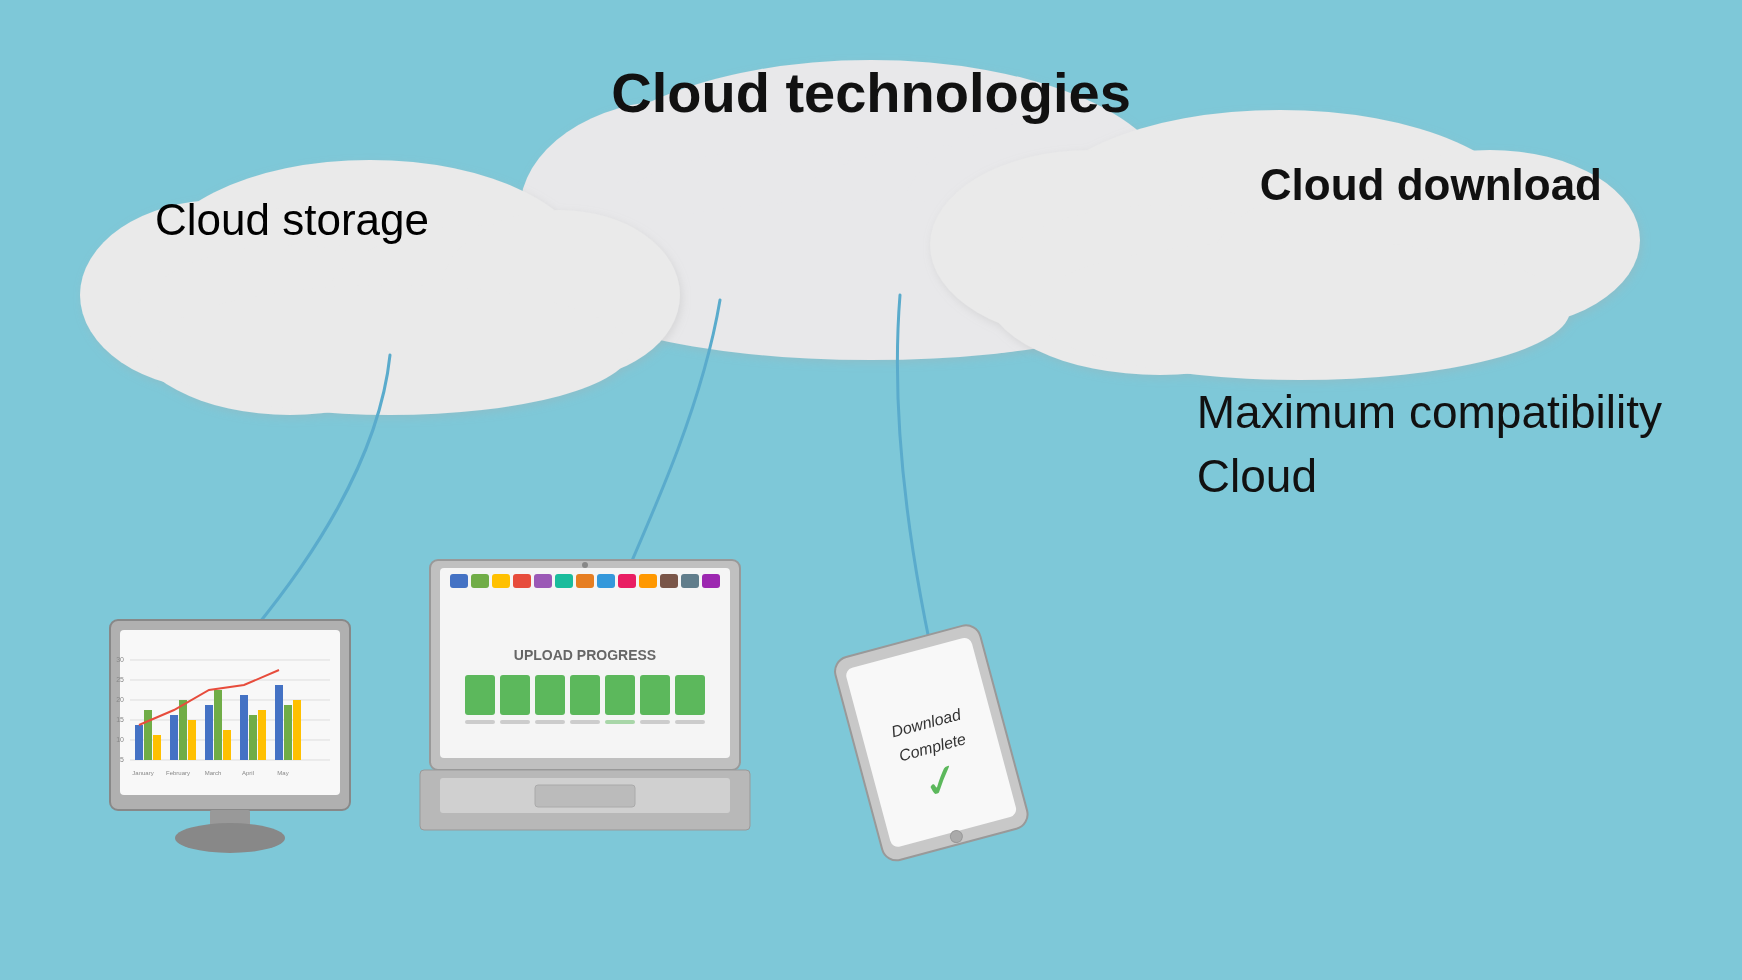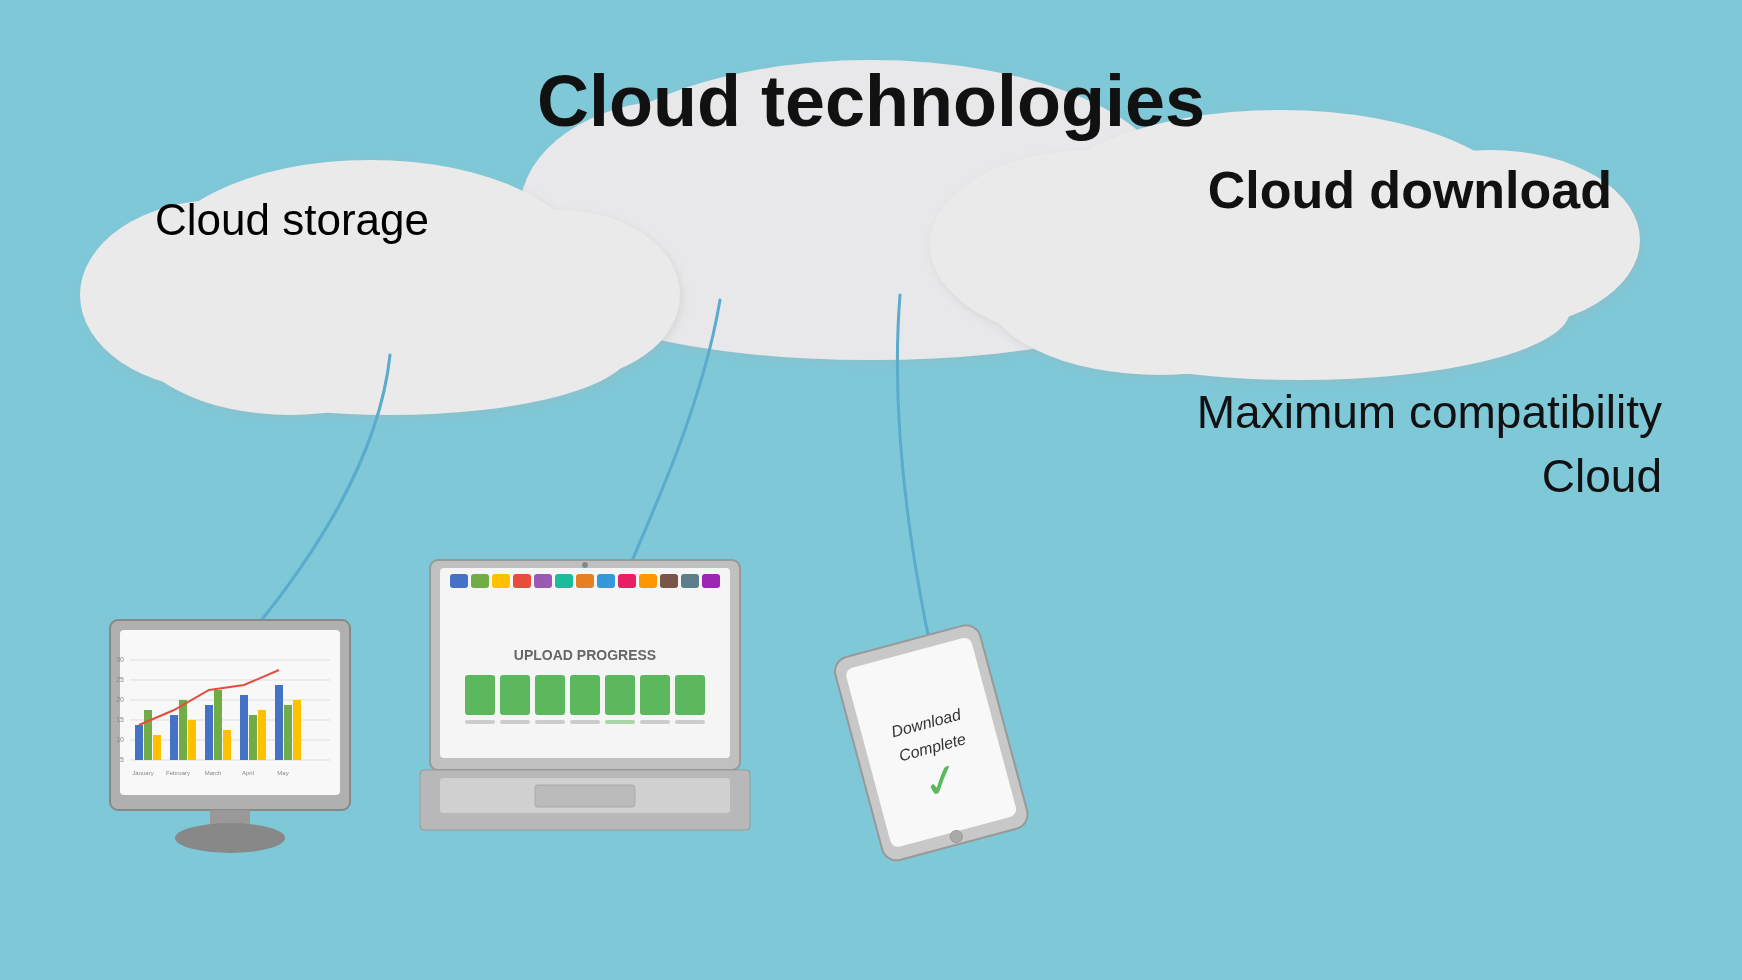--- a/index.html
+++ b/index.html
@@ -12,21 +12,21 @@
       font-family: Arial, sans-serif;
       position: relative;
     }
 
     
     .title-text {
       position: absolute;
       top: 60px;
       left: 50%;
       transform: translateX(-50%);
-      font-size: 72px;
+      font-size: 56px;
       font-weight: 900;
       color: #111;
       white-space: nowrap;
       z-index: 10;
       font-family: Arial Black, Arial, sans-serif;
     }
 
     .cloud-storage-text {
       position: absolute;
       top: 195px;
@@ -34,34 +34,34 @@
       font-size: 44px;
       font-weight: 400;
       color: #000000;
       z-index: 10;
       font-family: Arial, sans-serif;
     }
 
     .cloud-download-text {
       position: absolute;
       top: 160px;
-      right: 130px;
-      font-size: 52px;
+      right: 140px;
+      font-size: 44px;
       font-weight: 600;
       color: #111;
       z-index: 10;
       font-family: Arial, sans-serif;
     }
 
     
     .features {
       position: absolute;
       right: 80px;
       top: 380px;
-      text-align: right;
+      text-align: left;
       z-index: 10;
     }
 
     .feature-item {
       font-size: 46px;
       font-weight: 500;
       color: #111;
       line-height: 1.4;
       font-family: Arial, sans-serif;
     }

